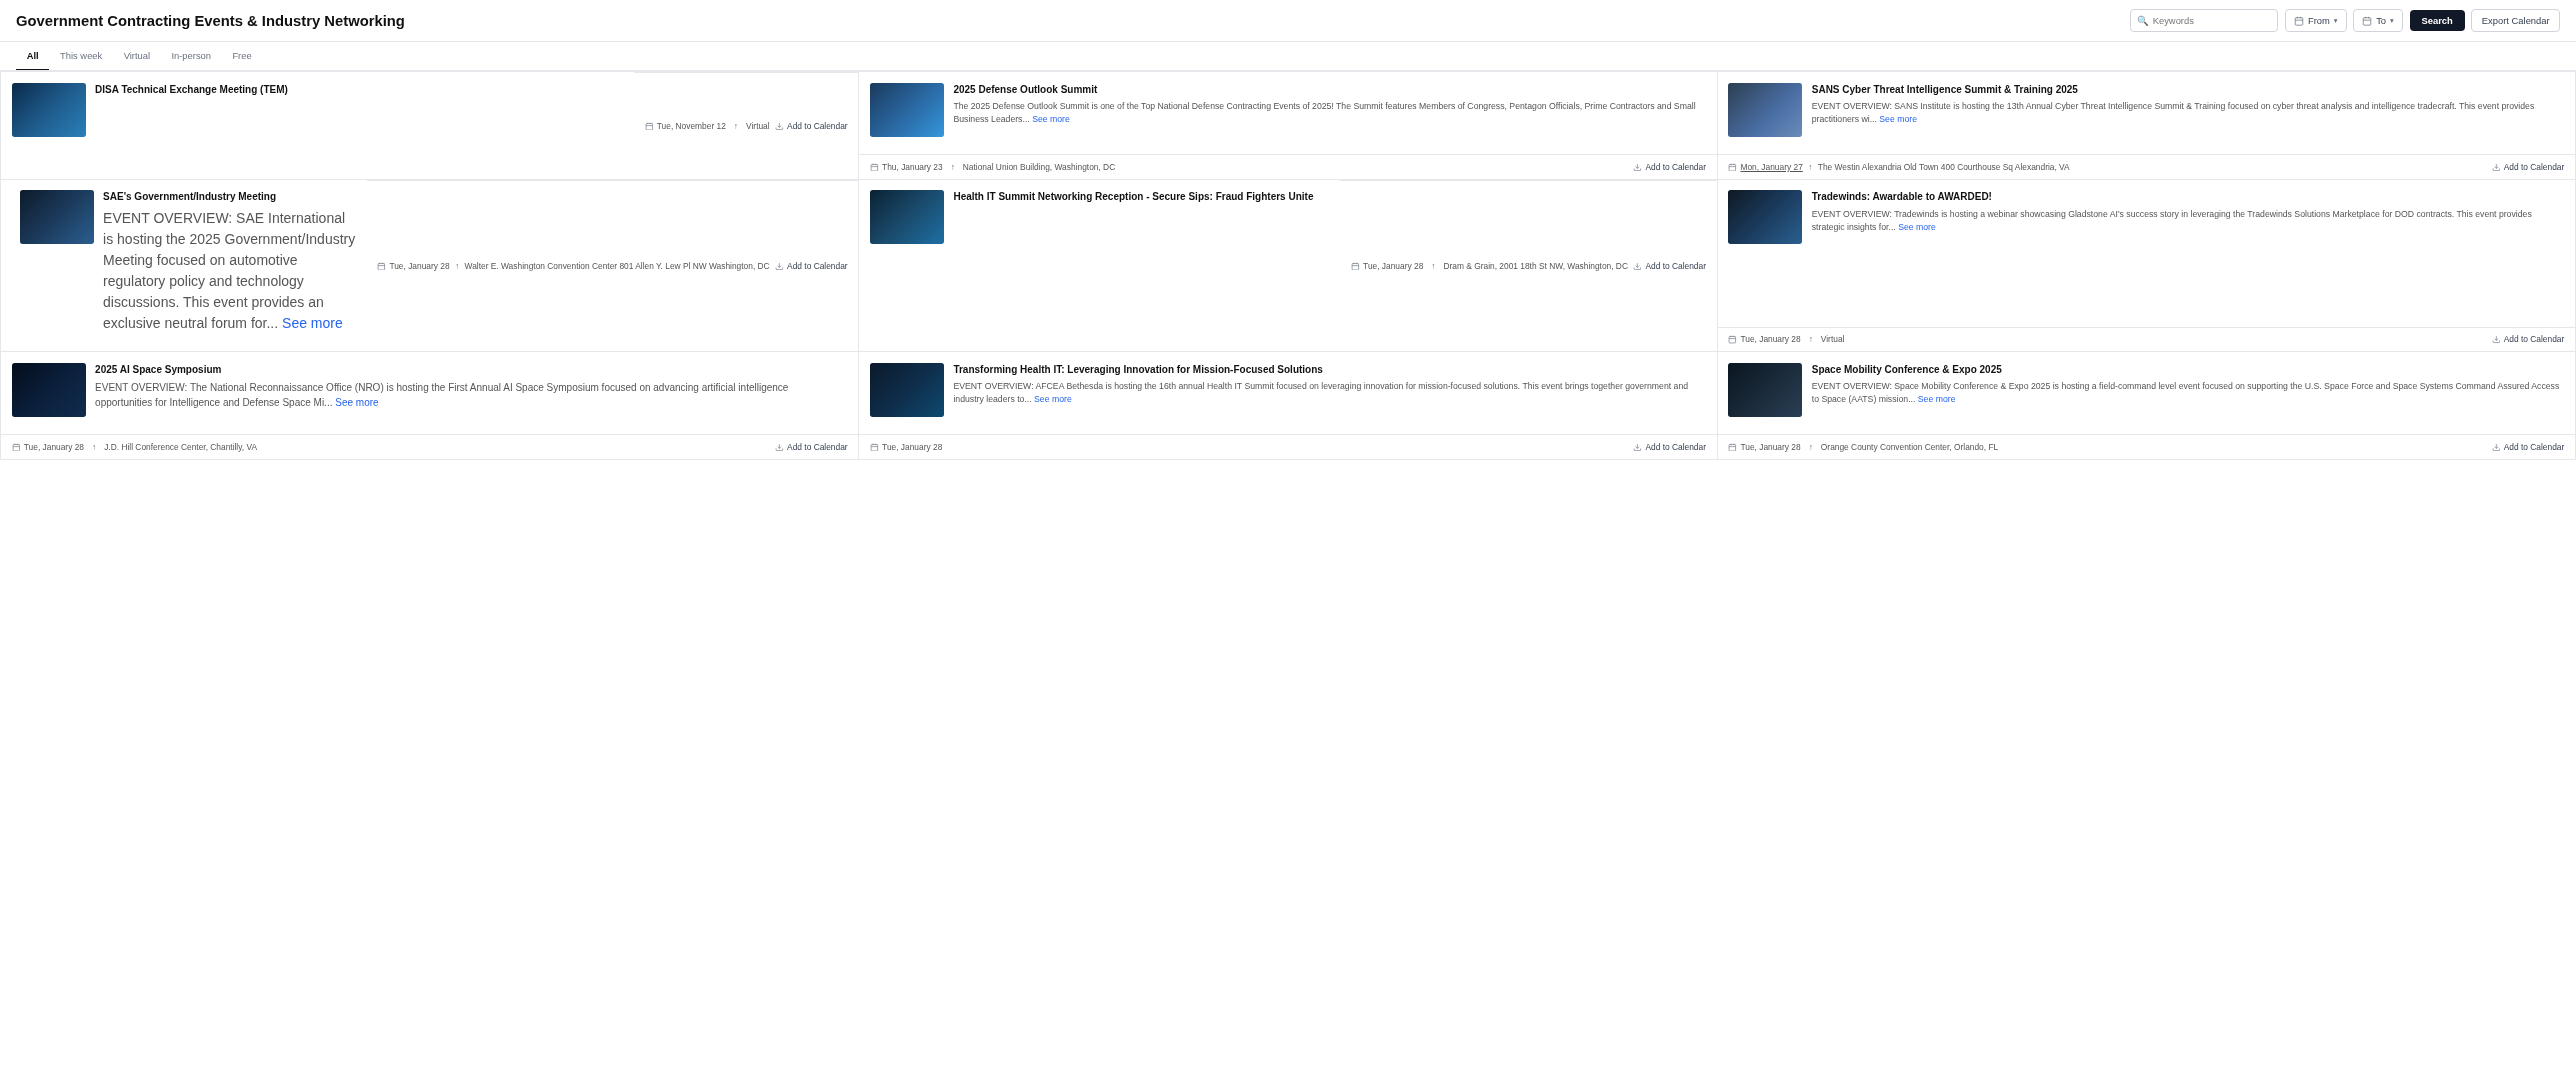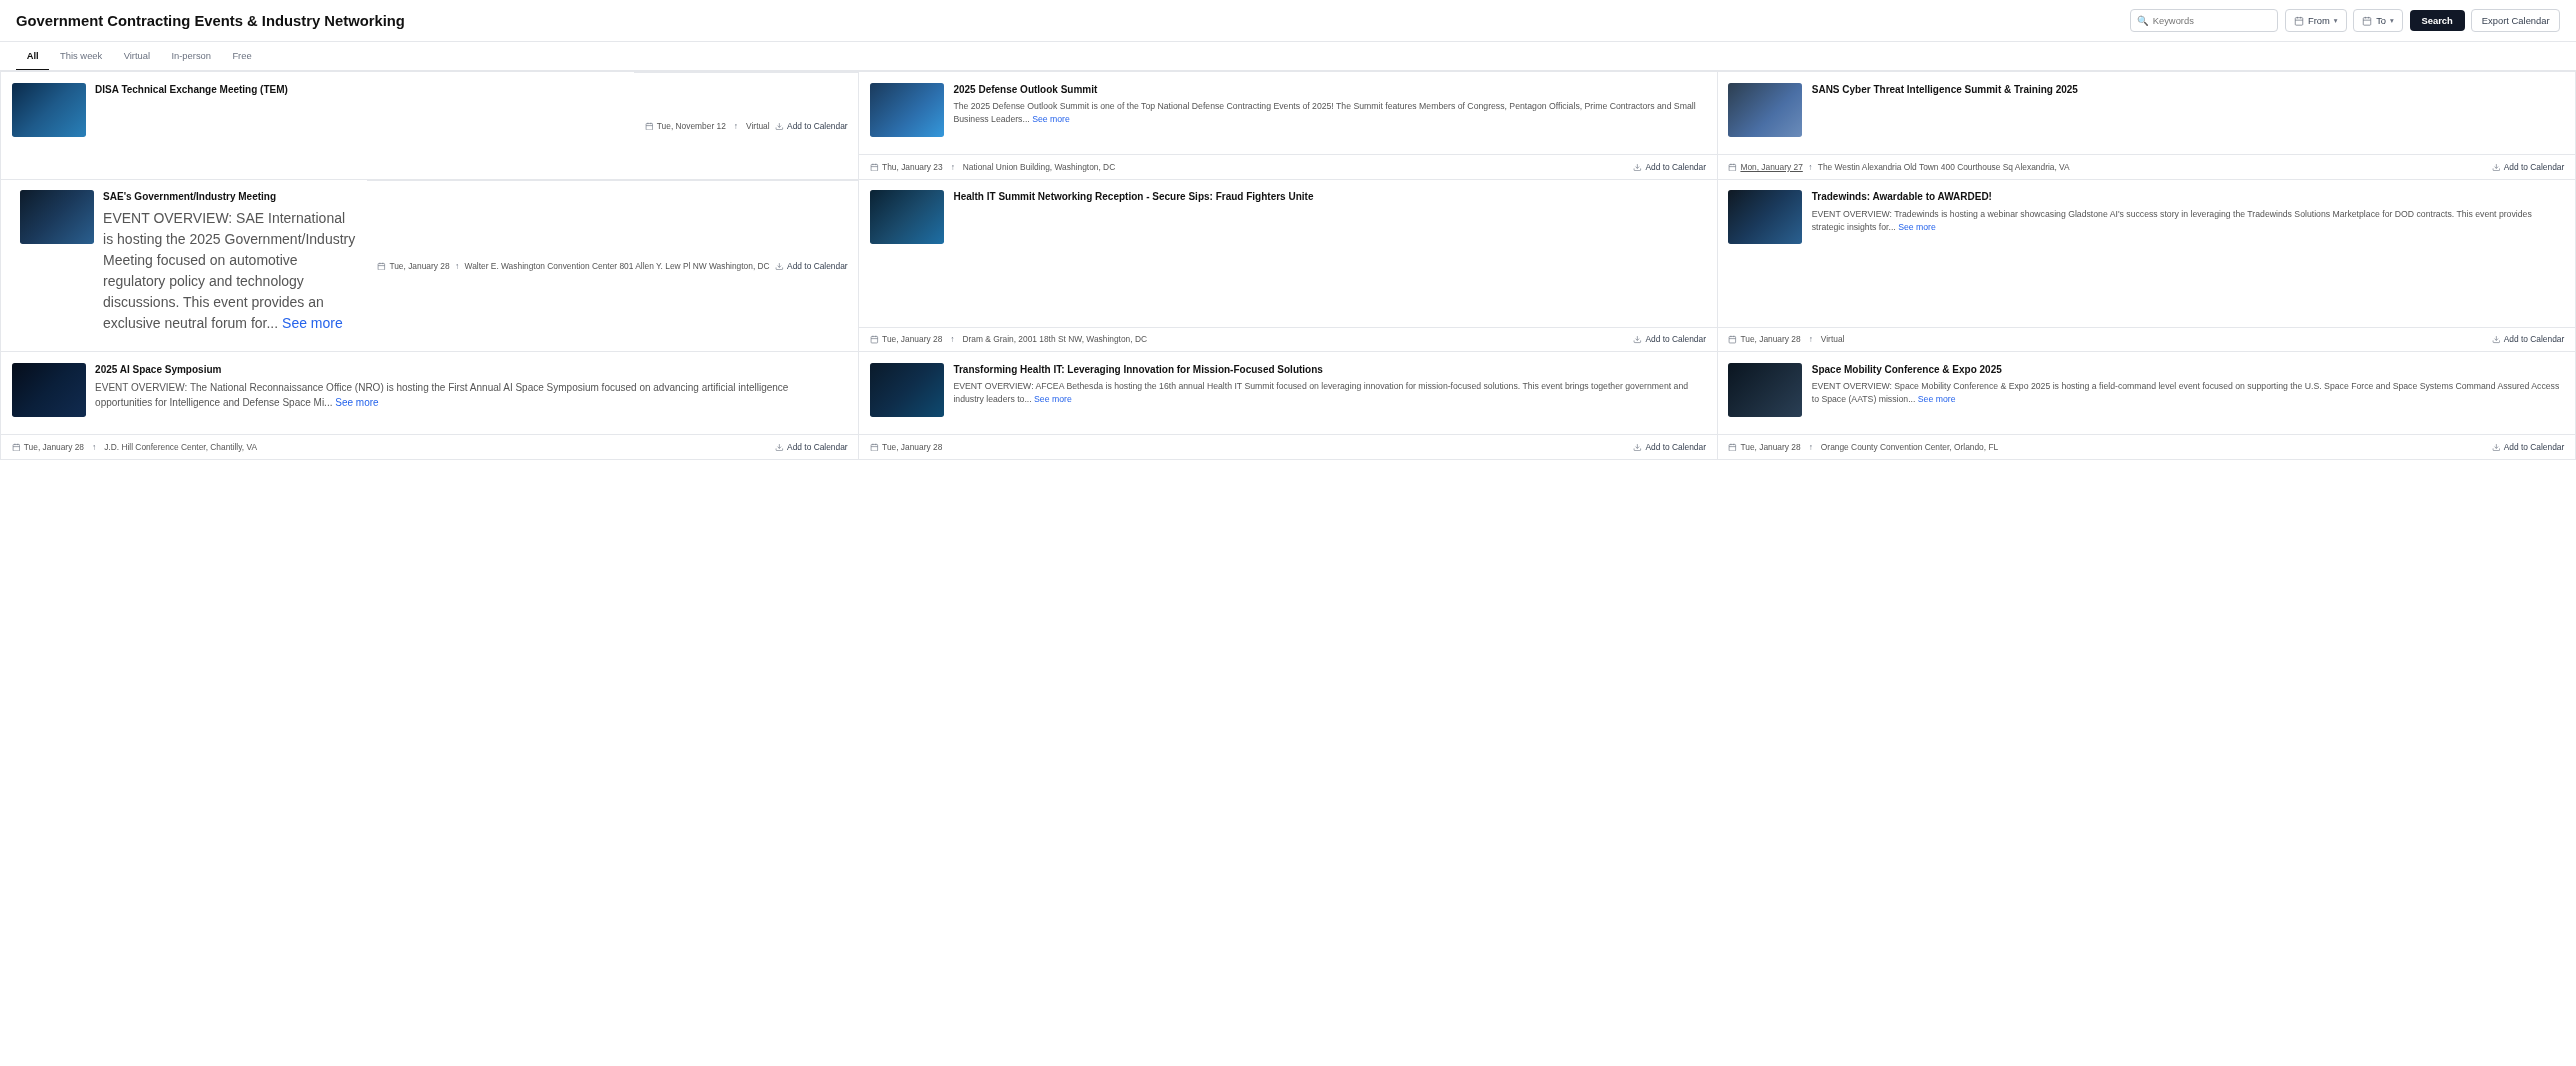--- a/index.html
+++ b/index.html
@@ -123,20 +123,21 @@
       </div>
     </div>
   </div>
 
   <div style="border-right:0.7px solid #e5e7eb;border-bottom:0.7px solid #e5e7eb;display:flex;flex-direction:column;">
     <div style="padding:10.7px;display:flex;flex-direction:column;flex:1;">
       <div style="display:flex;gap:9.4px;margin-bottom:6.7px;">
         <div style="width:74px;height:54px;border-radius:2.7px;flex-shrink:0;background:linear-gradient(135deg,#2c3e50 0%,#4a6fa5 60%,#6b8cba 100%);"></div>
         <div style="flex:1;">
           <div style="font-size:10px;font-weight:700;color:#111;line-height:1.35;margin-bottom:4px;">SANS Cyber Threat Intelligence Summit &amp; Training 2025</div>
+          <div style="font-size:8.7px;color:#555;line-height:1.5;">EVENT OVERVIEW: SANS Institute is hosting the 13th Annual Cyber Threat Intelligence Summit &amp; Training focused on cyber threat analysis and intelligence tradecraft. This event provides practitioners wi... <span style="color:#2563eb;cursor:pointer;">See more</span></div>
         </div>
       </div>
     </div>
     <div style="display:flex;align-items:center;justify-content:space-between;padding:6.7px 10.7px;border-top:0.7px solid #e5e7eb;font-size:8.4px;color:#555;gap:5.4px;">
       <div style="display:flex;align-items:center;gap:5.4px;flex-wrap:wrap;">
         <span style="display:flex;align-items:center;gap:3.4px;text-decoration:underline;">
           <svg width="8.7" height="8.7" viewBox="0 0 24 24" fill="none" stroke="#6b7280" stroke-width="1.8">
               <rect x="3" y="4" width="18" height="18" rx="2"></rect>
               <line x1="16" y1="2" x2="16" y2="6"></line>
               <line x1="8" y1="2" x2="8" y2="6"></line>
@@ -186,21 +187,21 @@
         <svg width="8.7" height="8.7" viewBox="0 0 24 24" fill="none" stroke="#6b7280" stroke-width="1.8">
             <path d="M21 15v4a2 2 0 0 1-2 2H5a2 2 0 0 1-2-2v-4"></path>
             <polyline points="7 10 12 15 17 10"></polyline>
             <line x1="12" y1="15" x2="12" y2="3"></line>
           </svg>
         Add to Calendar
       </div>
     </div>
   </div>
 
-  <div style="border-right:0.7px solid #e5e7eb;border-bottom:0.7px solid #e5e7eb;display:flex;flex-direction:column;">
+  <div style="border-right:0.7px solid #e5e7eb;border-bottom:0.7px solid #e5e7eb;display:flex;flex-direction:row;">
     <div style="padding:10.7px;display:flex;flex-direction:column;flex:1;">
       <div style="display:flex;gap:9.4px;margin-bottom:6.7px;">
         <div style="width:74px;height:54px;border-radius:2.7px;flex-shrink:0;background:linear-gradient(135deg,#0a2233 0%,#1a4a6b 50%,#1e6fa5 100%);"></div>
         <div style="flex:1;">
           <div style="font-size:10px;font-weight:700;color:#111;line-height:1.35;margin-bottom:4px;">Health IT Summit Networking Reception - Secure Sips: Fraud Fighters Unite</div>
         </div>
       </div>
     </div>
     <div style="display:flex;align-items:center;justify-content:space-between;padding:6.7px 10.7px;border-top:0.7px solid #e5e7eb;font-size:8.4px;color:#555;gap:5.4px;">
       <div style="display:flex;align-items:center;gap:8px;flex-wrap:wrap;">

